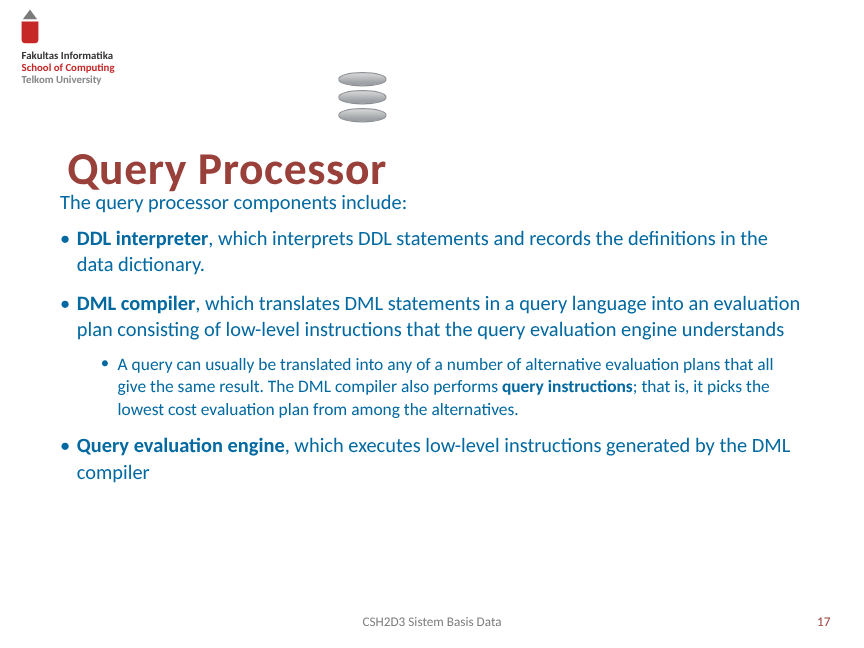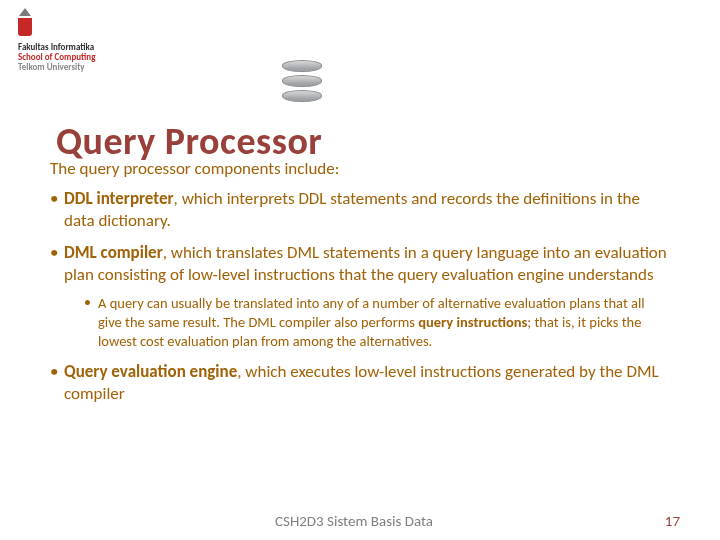--- a/index.html
+++ b/index.html
@@ -75,21 +75,21 @@
     letter-spacing: 0.5px;
   }
 
   .content {
     position: absolute;
     top: 158px;
     left: 50px;
     right: 50px;
     font-size: 17px;
     line-height: 1.3;
-    color: #a16207;
+    color: #0369a1;
   }
   .intro { margin-bottom: 8px; }
   ul.top { list-style: none; }
   ul.top > li { position: relative; padding-left: 14px; margin-bottom: 10px; }
   ul.top > li::before {
     content: "•";
     position: absolute;
     left: 0;
     top: 0;
     font-size: 17px;
@@ -100,23 +100,23 @@
     content: "•";
     position: absolute; left: 0; top: 0;
     font-size: 14px;
   }
   .bold-u { font-weight: 700; }
   .bold { font-weight: 700; }
 
   .footer {
     position: absolute;
     bottom: 10px;
-    left: 0; right: 12px;
+    left: 0; right: 0;
     height: 18px;
-    font-size: 15px;
+    font-size: 11px;
   }
   .footer .course  { position: absolute; left: 50%; transform: translateX(-50%); color: #7f7f7f; }
   .footer .pagenum { position: absolute; right: 28px; color: #99403a; }
 </style>
 </head>
 <body>
 
 <div class="header-logo">
   <div class="logo-mark">
     <div class="triangle"></div>

